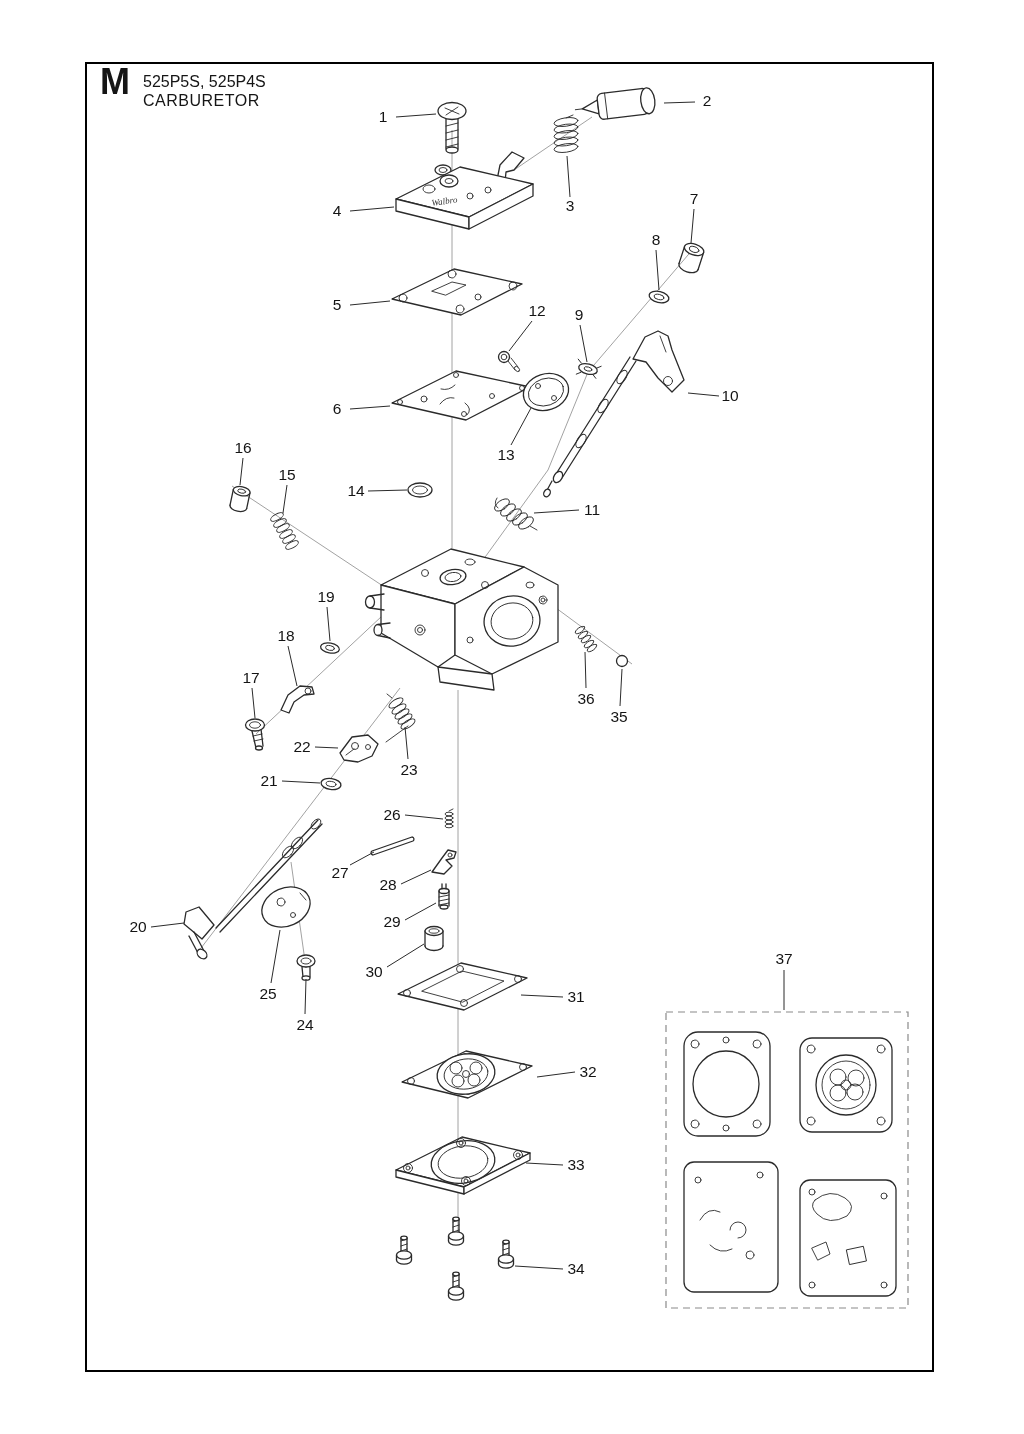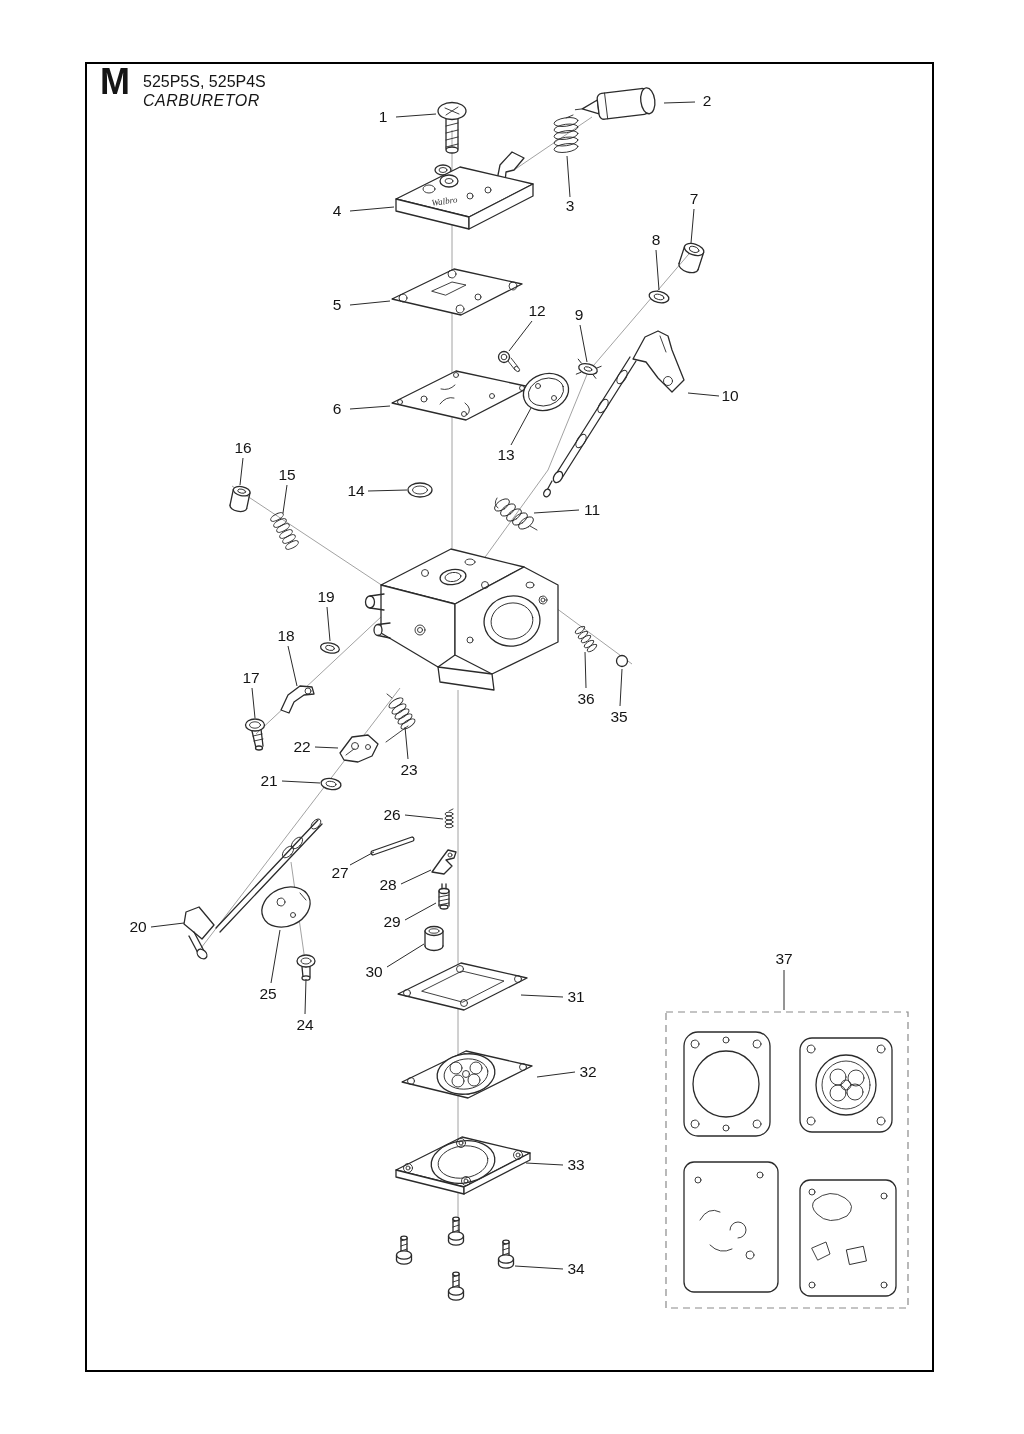--- a/index.html
+++ b/index.html
@@ -7,21 +7,21 @@
     position:relative; width:1024px; height:1434px; background:#ffffff;
     font-family:"Liberation Sans", sans-serif; color:#151515; overflow:hidden;
   }
   #frame {
     position:absolute; left:85px; top:62px; width:849px; height:1310px;
     border:2px solid #000; box-sizing:border-box;
   }
   .hdr { position:absolute; white-space:nowrap; }
   #hM { left:100px; top:64px; font-size:36px; font-weight:bold; line-height:1; }
   #hModels { left:143px; top:73px; font-size:16px; }
-  #hTitle  { left:143px; top:92px; font-size:16px; letter-spacing:0.5px;font-style:italic; }
+  #hTitle  { left:143px; top:92px; font-size:16px; letter-spacing:0.5px; }
   svg { position:absolute; left:0; top:0; }
   .s  { stroke:#2b2b2b; stroke-width:1.3; fill:none; stroke-linecap:round; stroke-linejoin:round; }
   .sf { stroke:#2b2b2b; stroke-width:1.3; fill:#ffffff; stroke-linejoin:round; }
   .thin { stroke:#2b2b2b; stroke-width:0.9; fill:none; stroke-linecap:round; }
   .cl { stroke:#8a8a8a; stroke-width:0.8; fill:none; }
   .ld { stroke:#2b2b2b; stroke-width:1; fill:none; }
   .lbl { font-family:"Liberation Sans", sans-serif; font-size:15.5px; fill:#141414; }
   .logo { font-family:"Liberation Serif", serif; font-style:italic; font-size:9px; fill:#333; }
   .dash { stroke:#8a8a8a; stroke-width:1.2; fill:none; stroke-dasharray:7 5; }
 </style>

